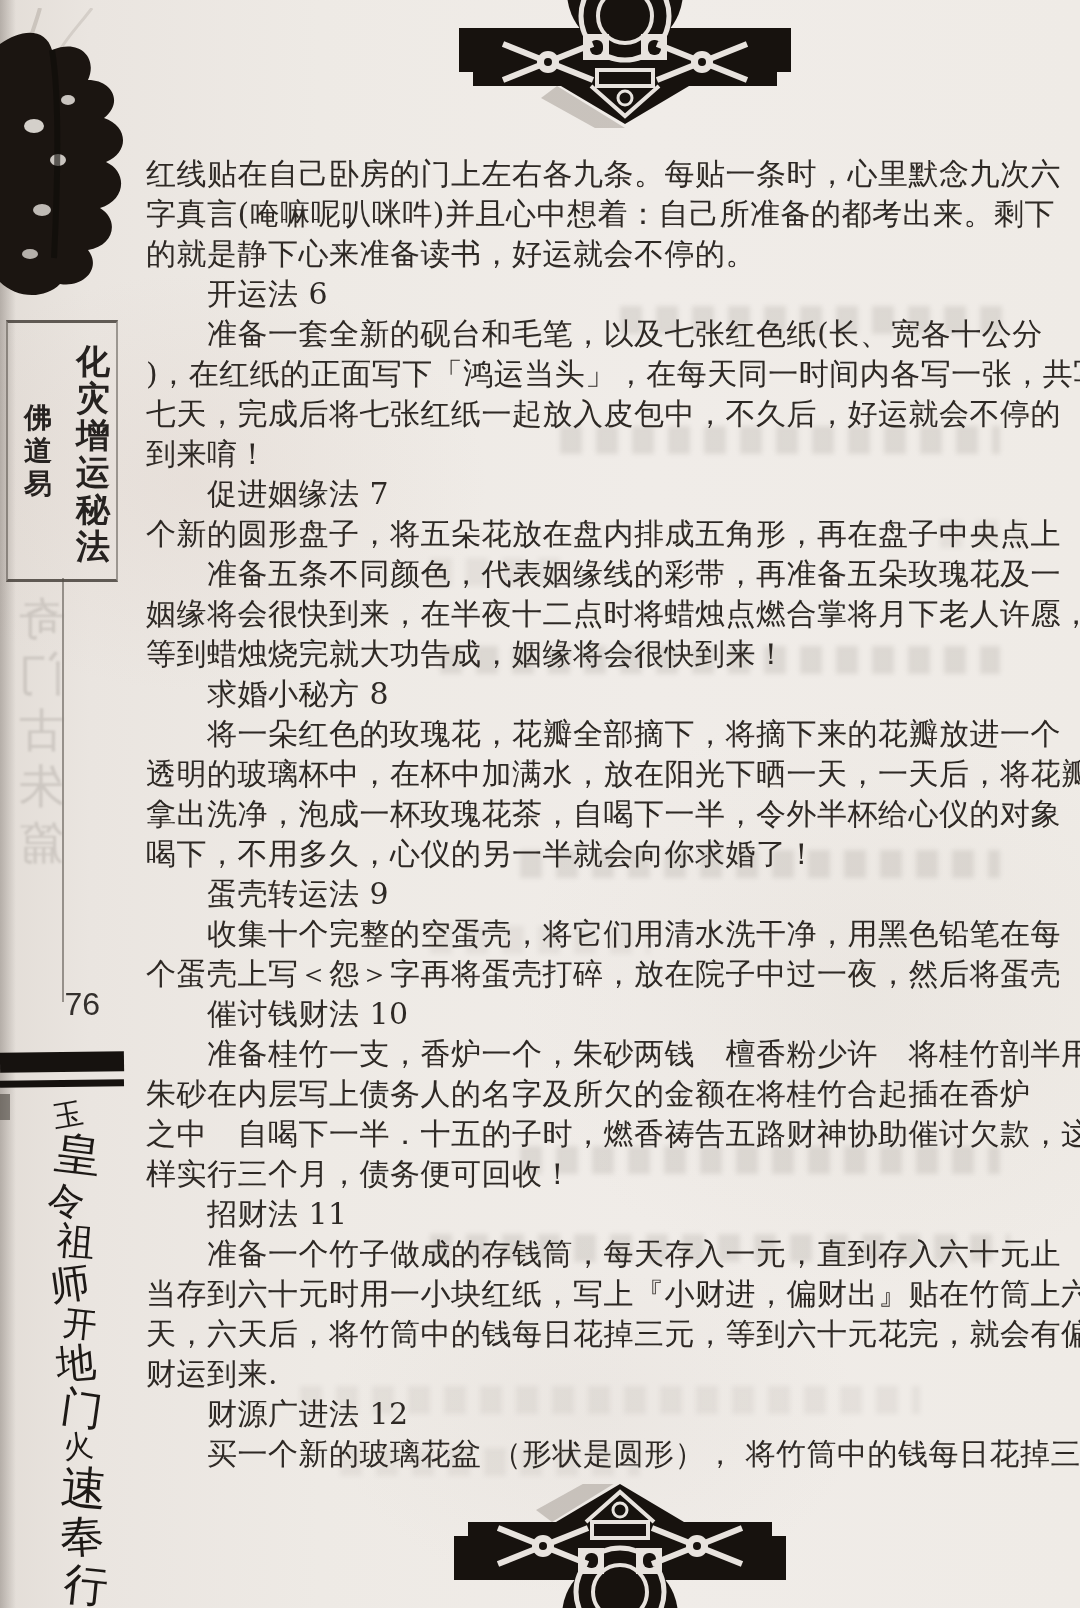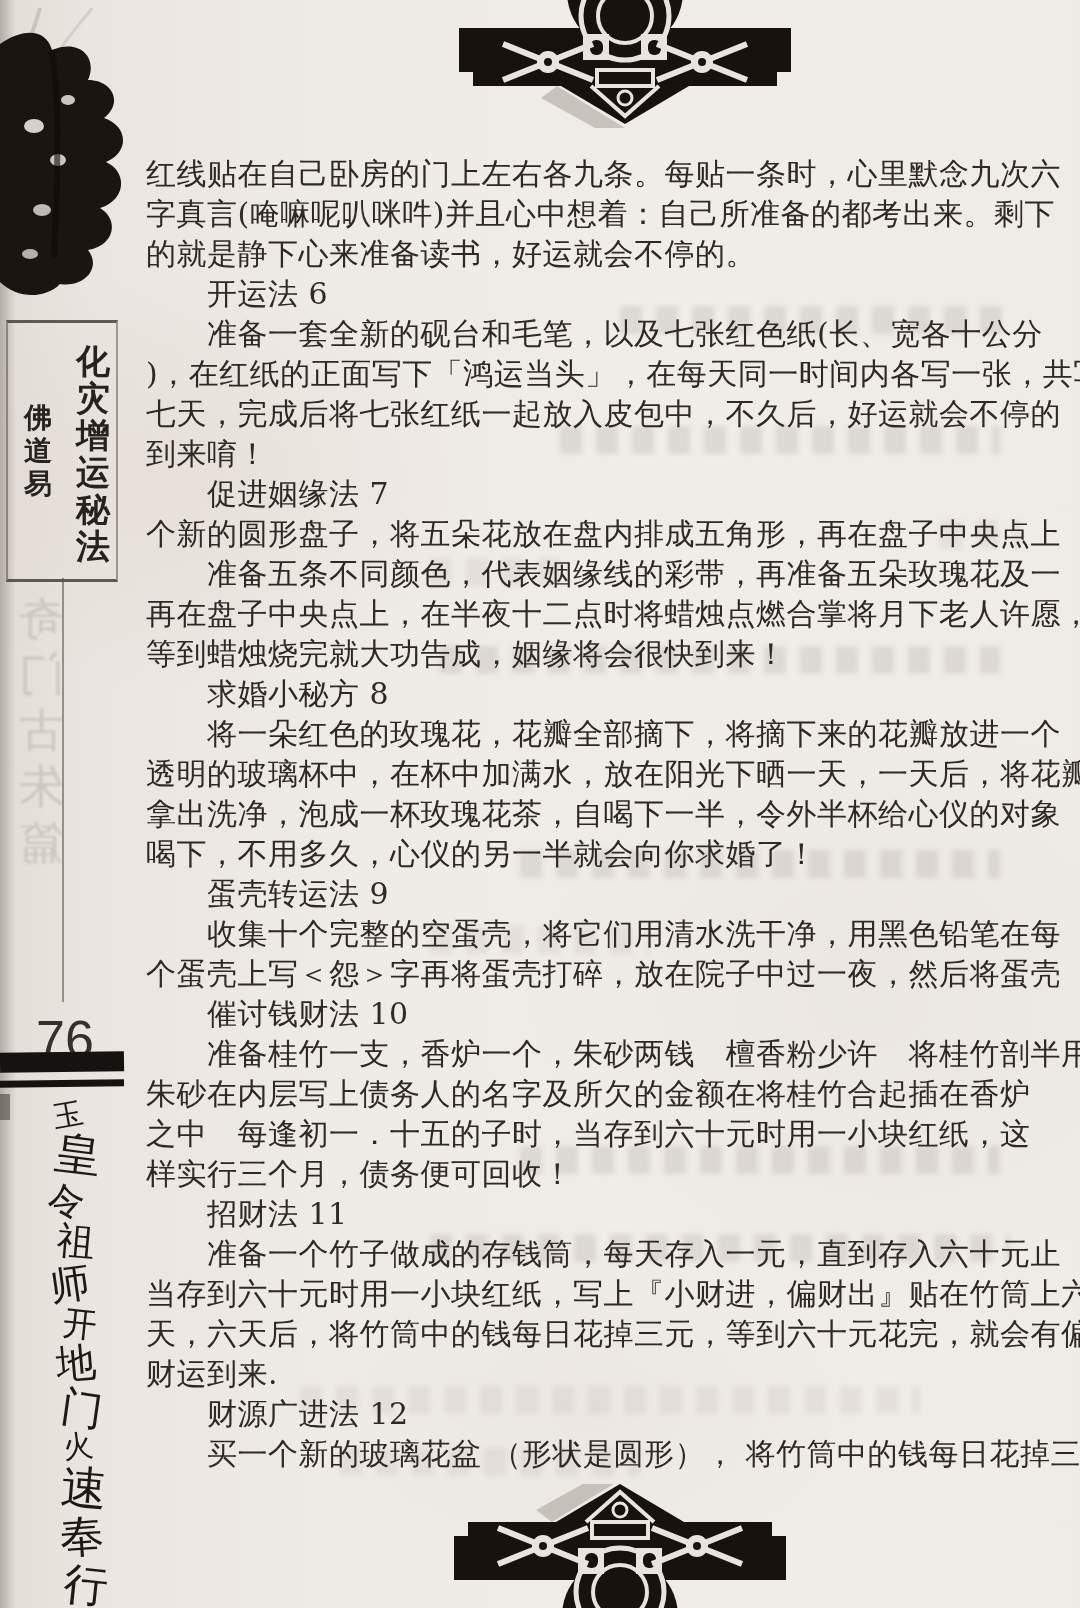--- a/index.html
+++ b/index.html
@@ -23,22 +23,22 @@
         border-left:2px solid rgba(62,56,50,.45);border-right:2px solid rgba(62,56,50,.45);}
   .vtitle{position:absolute;display:flex;flex-direction:column;align-items:center;
         font-family:"DejaVu Sans","Liberation Sans",sans-serif;font-weight:bold;color:#262220;}
   .vtitle-main{right:6px;top:20px;font-size:34px;line-height:37px;letter-spacing:0;}
   .vtitle-sub{left:16px;top:78px;font-size:28px;line-height:33px;}
   .side-rule{position:absolute;left:62px;top:578px;width:2px;height:424px;
         background:rgba(82,76,70,.55);}
   .bleed-col{position:absolute;left:8px;top:590px;width:56px;display:flex;flex-direction:column;
         font-family:"DejaVu Sans",sans-serif;font-size:46px;line-height:56px;color:#8d8781;
         opacity:.28;filter:blur(1.2px);transform:scaleX(-1);}
-  .page-number{position:absolute;left:30px;top:986px;width:70px;text-align:center;
-        font-family:"Liberation Sans","DejaVu Sans",sans-serif;font-size:52px;color:#34302d;margin-top:23px;}
+  .page-number{position:absolute;left:30px;top:986px;width:70px;text-align:right;
+        font-family:"Liberation Sans","DejaVu Sans",sans-serif;font-size:32px;color:#34302d;}
   .number-rule-thick{position:absolute;left:0;top:1052px;width:124px;height:20px;
         background:#16120f;transform:rotate(-.8deg);}
   .number-rule-thin{position:absolute;left:0;top:1080px;width:124px;height:7px;
         background:#16120f;transform:rotate(-.8deg);}
   .number-tick{position:absolute;left:0;top:1094px;width:10px;height:26px;background:#4a443e;opacity:.6;}
 
   
   .talisman{position:absolute;left:26px;top:1098px;width:96px;display:flex;
         flex-direction:column;align-items:center;color:#1d1916;
         font-family:"DejaVu Sans",sans-serif;}
@@ -207,34 +207,34 @@
       <div>字真言(唵嘛呢叭咪吽)并且心中想着：自己所准备的都考出来。剩下</div>
       <div>的就是静下心来准备读书，好运就会不停的。</div>
       <div>　　开运法 6</div>
       <div>　　准备一套全新的砚台和毛笔，以及七张红色纸(长、宽各十公分</div>
       <div>)，在红纸的正面写下「鸿运当头」，在每天同一时间内各写一张，共写</div>
       <div>七天，完成后将七张红纸一起放入皮包中，不久后，好运就会不停的</div>
       <div>到来唷！</div>
       <div>　　促进姻缘法 7</div>
       <div>个新的圆形盘子，将五朵花放在盘内排成五角形，再在盘子中央点上</div>
       <div>　　准备五条不同颜色，代表姻缘线的彩带，再准备五朵玫瑰花及一</div>
-      <div>再在盘子中央点上，在半夜十二点时将蜡烛点燃合掌将月下老人许愿，</div>
+      <div>姻缘将会很快到来，在半夜十二点时将蜡烛点燃合掌将月下老人许愿，</div>
       <div>等到蜡烛烧完就大功告成，姻缘将会很快到来！</div>
       <div>　　求婚小秘方 8</div>
       <div>　　将一朵红色的玫瑰花，花瓣全部摘下，将摘下来的花瓣放进一个</div>
       <div>透明的玻璃杯中，在杯中加满水，放在阳光下晒一天，一天后，将花瓣</div>
       <div>拿出洗净，泡成一杯玫瑰花茶，自喝下一半，令外半杯给心仪的对象</div>
       <div>喝下，不用多久，心仪的另一半就会向你求婚了！</div>
       <div>　　蛋壳转运法 9</div>
       <div>　　收集十个完整的空蛋壳，将它们用清水洗干净，用黑色铅笔在每</div>
       <div>个蛋壳上写＜怨＞字再将蛋壳打碎，放在院子中过一夜，然后将蛋壳</div>
       <div>　　催讨钱财法 10</div>
       <div>　　准备桂竹一支，香炉一个，朱砂两钱　檀香粉少许　将桂竹剖半用</div>
       <div>朱砂在内层写上债务人的名字及所欠的金额在将桂竹合起插在香炉</div>
-      <div>之中　每逢初一．十五的子时，当存到六十元时用一小块红纸，这</div>
+      <div>之中　自喝下一半．十五的子时，燃香祷告五路财神协助催讨欠款，这</div>
       <div>样实行三个月，债务便可回收！</div>
       <div>　　招财法 11</div>
       <div>　　准备一个竹子做成的存钱筒，每天存入一元，直到存入六十元止</div>
       <div>当存到六十元时用一小块红纸，写上『小财进，偏财出』贴在竹筒上六</div>
       <div>天，六天后，将竹筒中的钱每日花掉三元，等到六十元花完，就会有偏</div>
       <div>财运到来.</div>
       <div>　　财源广进法 12</div>
       <div>　　买一个新的玻璃花盆 （形状是圆形）， 将竹筒中的钱每日花掉三元</div>
     </div>
 

